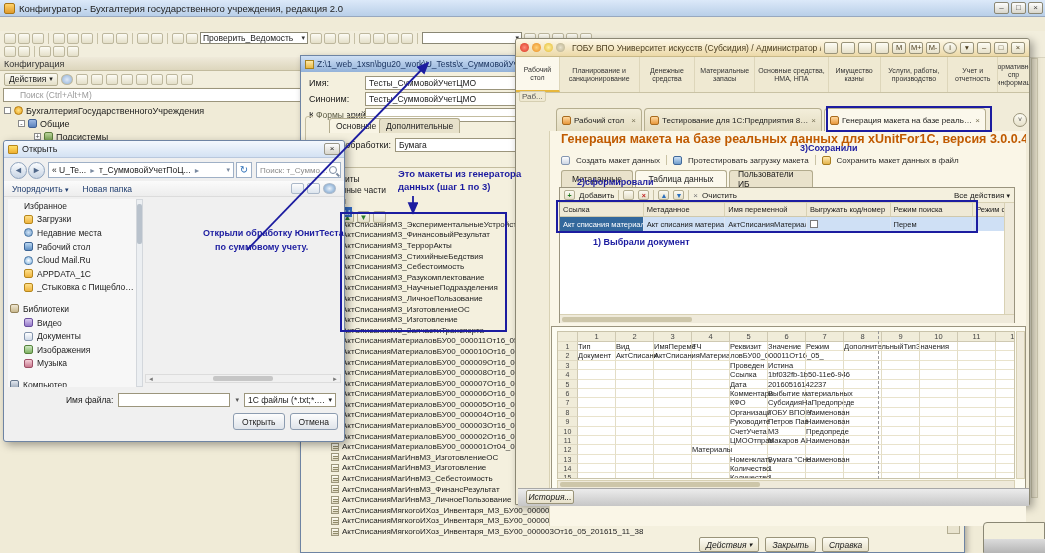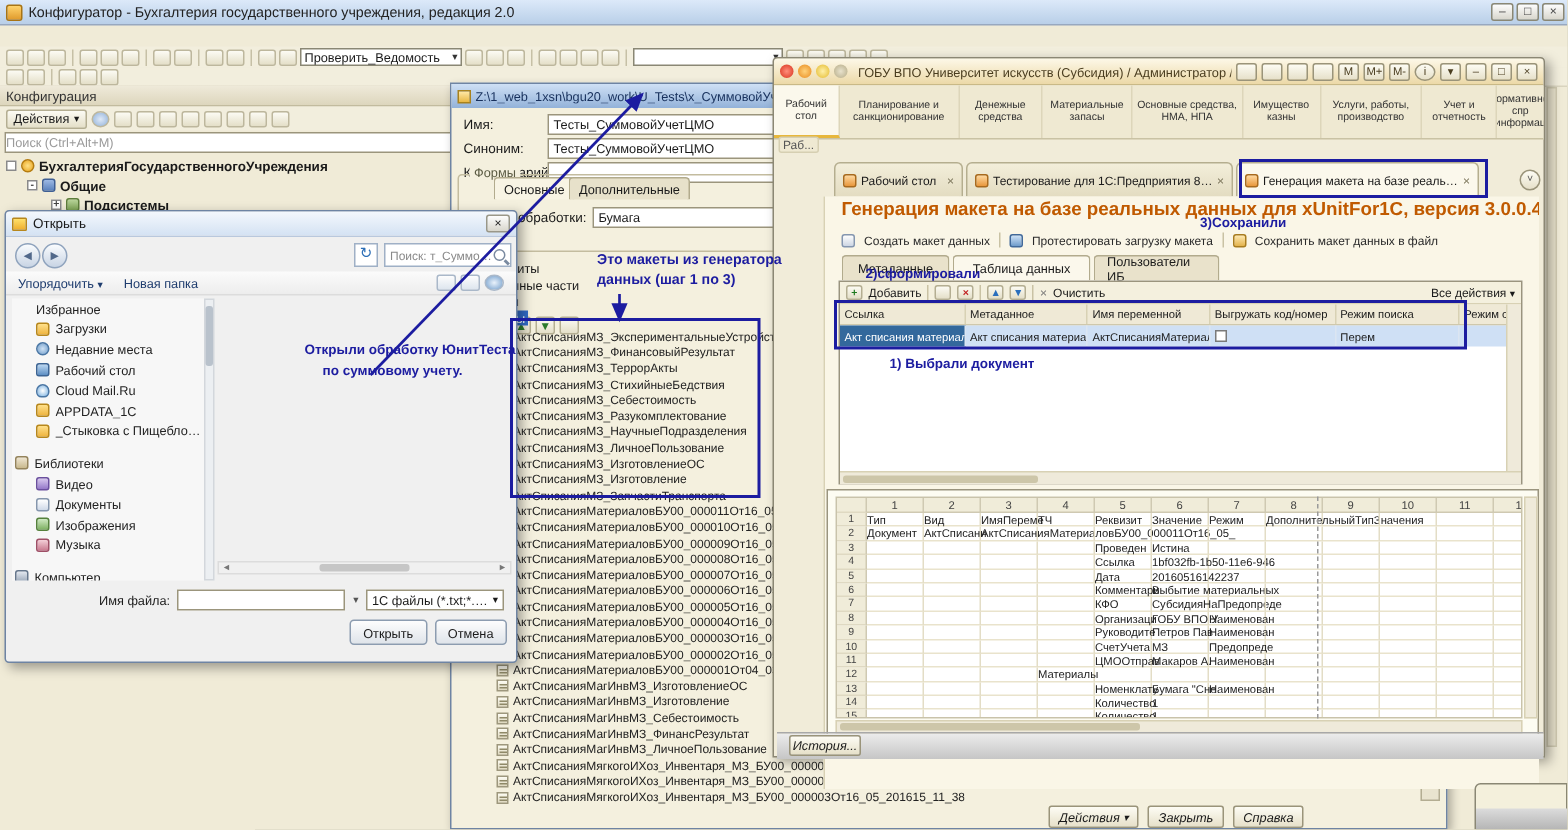--- a/index.html
+++ b/index.html
@@ -20,23 +20,23 @@
   #cfg-tb1{top:31px;height:14px;}
   #cfg-tb2{top:45px;height:13px;border-bottom:1px solid #d9d4bf;}
   .tbi{width:12px;height:11px;background:linear-gradient(#fcfbf4,#e4dfc8);border:1px solid #bdb79d;border-radius:2px;flex:0 0 auto;}
   .tbsep{width:1px;height:11px;background:#c6c0a6;margin:0 2px;flex:0 0 auto;}
   .combo{height:12px;background:#fff;border:1px solid #8a8774;display:flex;align-items:center;font-size:8.5px;padding:0 2px;position:relative;}
   .combo .da{margin-left:auto;font-size:7px;color:#333;padding-left:3px;}
   
   #cfg-panel-h{left:0;top:57px;width:515px;height:14px;background:linear-gradient(#efeada,#ddd6bd);border-bottom:1px solid #c2bb9e;display:flex;align-items:center;padding:0 4px;font-size:9px;color:#333;}
   #cfg-actions{left:0;top:71px;width:515px;height:16px;display:flex;align-items:center;gap:3px;padding-left:4px;background:#f2eedd;}
   .minibtn{height:13px;background:linear-gradient(#fcfbf4,#e4dfc8);border:1px solid #b4ae92;border-radius:2px;display:flex;align-items:center;padding:0 4px;font-size:8.5px;gap:3px;}
-  #cfg-search{left:3px;top:88px;width:505px;height:14px;background:#fff;border:1px solid #9b957c;display:flex;align-items:center;padding:0 0;color:#9a9a9a;font-size:8.5px;}
+  #cfg-search{left:3px;top:88px;width:505px;height:14px;background:#fff;border:1px solid #9b957c;display:flex;align-items:center;padding:0 16px;color:#9a9a9a;font-size:8.5px;}
   #cfg-tree{left:2px;top:104px;width:510px;}
-  .tree-row{display:flex;align-items:center;height:13px;gap:3px;font-size:9px;font-weight:bold;}
+  .tree-row{display:flex;align-items:center;height:13px;gap:3px;font-size:9px;}
   .exp{width:7px;height:7px;border:1px solid #8a8a8a;background:#fff;font-size:7px;line-height:5px;text-align:center;color:#444;flex:0 0 auto;}
   .tico{width:9px;height:9px;border-radius:2px;flex:0 0 auto;}
   .tico.db{background:radial-gradient(#ffe187,#e8a31c);border:1px solid #b57c10;border-radius:50%;}
   .tico.common{background:linear-gradient(#9db9e4,#5b82bd);border:1px solid #3f5f94;}
   .tico.sub{background:linear-gradient(#b9d49a,#7da355);border:1px solid #5c7d3a;}
   .tico.mod{background:linear-gradient(#d8e4f4,#a9bedd);border:1px solid #7990b3;}
   .ind0{padding-left:2px;} .ind1{padding-left:16px;} .ind2{padding-left:32px;}
   #cfg-rightstrip{left:1031px;top:58px;width:7px;height:440px;background:#e8e2cc;border:1px solid #cfc9b0;}
 
   
@@ -533,20 +533,27 @@
   </div>
 
   <div id="dlg" class="abs">
     <div id="dlg-title" class="abs">
       <span class="dico"></span>
       <span>Открыть</span>
       <span id="dlg-close">×</span>
     </div>
     <span class="navcirc abs" style="left:6px;top:21px;">◄</span>
     <span class="navcirc abs" style="left:24px;top:21px;">►</span>
+    <div id="dlg-crumb" class="abs">
+      <span>« U_Te...</span>
+      <span style="color:#7a8aa0;font-size:7px;">►</span>
+      <span class="ell">т_СуммовойУчетПоЦ...</span>
+      <span style="color:#7a8aa0;font-size:7px;">►</span>
+      <span style="margin-left:auto;color:#7a8aa0;font-size:7px;">▾</span>
+    </div>
     <span id="dlg-refresh" class="abs">↻</span>
     <div id="dlg-search" class="abs">
       <span class="ell">Поиск: т_СуммовойУчетПо...</span>
       <span class="mag"></span>
     </div>
     <div id="dlg-toolbar" class="abs">
       <span><span>Упорядочить</span> <span style="font-size:7px">▾</span></span>
       <span>Новая папка</span>
       <span id="dlg-tbicons">
         <span class="dtbi"></span>

